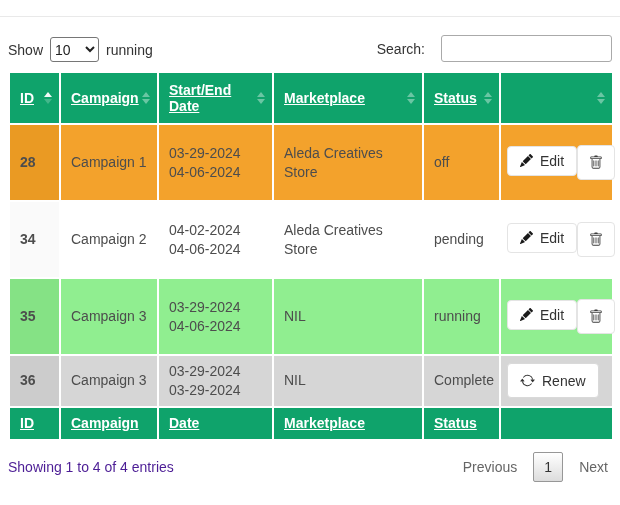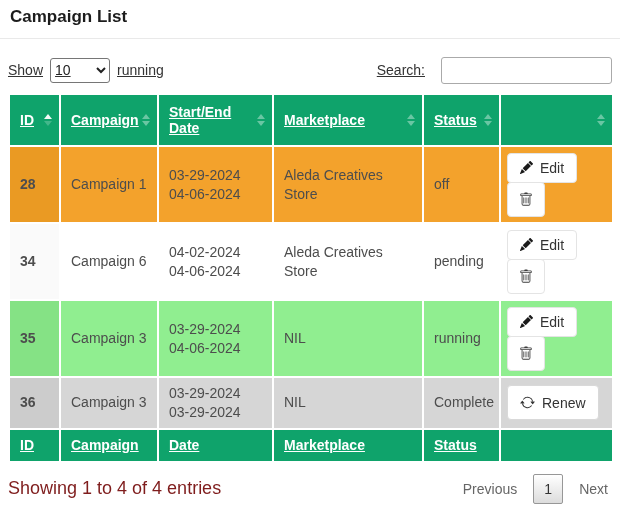--- a/index.html
+++ b/index.html
@@ -9,24 +9,24 @@
     background: #fff; color: #333;
     font-family: "Liberation Sans", sans-serif;
     font-size: 14px;
   }
   .wrap { padding: 5px 8px 0 8px; }
 
   .page-title { font-size: 17px; font-weight: bold; color: #1c1c1c; margin: 2px 0 0 2px; }
   .title-divider { border: 0; border-top: 1px solid #e9e9e9; margin: 11px -8px 0 -8px; }
 
   
-  .controls { display: flex; justify-content: space-between; align-items: center; margin-top: 17px; height: 28px; text-decoration: underline; }
+  .controls { display: flex; justify-content: space-between; align-items: flex-end; margin-top: 17px; height: 28px; }
   .length-ctrl { display: flex; align-items: center; gap: 7px; color: #333; }
   .length-select {
-    width: 60px; height: 25px; font-size: 14px; color: #222;
+    width: 49px; height: 25px; font-size: 14px; color: #222;
     border: 1px solid #767676; border-radius: 3px; background: #fff;
     font-family: "Liberation Sans", sans-serif;
   }
   .search-ctrl { display: flex; align-items: center; gap: 16px; color: #333; }
   .search-input {
     width: 171px; height: 27px; border: 1px solid #aaa; border-radius: 3px;
     padding: 0 6px; font-size: 14px; font-family: "Liberation Sans", sans-serif;
   }
 
   
@@ -63,42 +63,41 @@
   td.actions-cell { padding: 4px 2px 4px 6px; }
 
   
   .btn {
     display: inline-flex; align-items: center; gap: 7px;
     background: #fff; border: 1px solid #e4e4e4; border-radius: 4px;
     color: #333; font-size: 14px; font-family: "Liberation Sans", sans-serif;
     padding: 7px 12px; cursor: pointer; line-height: 1;
   }
   .btn svg { display: block; }
-  .action-stack { display: flex; flex-direction: column; align-items: flex-start; }
+  .action-stack { display: flex; flex-direction: row; align-items: flex-start; }
   .action-stack .btn + .btn { margin-top: -1px; }
   .btn-trash { padding: 9px 11px; }
   .btn-renew { border-color: #d9d9d9; padding: 9px 12px; }
 
   
   .bottom-bar { display: flex; justify-content: space-between; align-items: center; margin-top: 11px; }
-  .info-text { color: #7f1d1d; font-size: 18px; }
+  .info-text { color: #4c1d95; font-size: 14px; }
   .pagination { display: flex; align-items: center; }
   .page-link { color: #666; font-size: 14px; padding: 6px 4px; cursor: pointer; }
   .page-current {
     width: 30px; height: 30px; margin: 0 12px; display: flex; align-items: center; justify-content: center;
     border: 1px solid #979797; border-radius: 2px; color: #333; font-size: 14px; cursor: pointer;
     background: linear-gradient(to bottom, #ffffff 0%, #dcdcdc 100%);
   }
 </style>
 </head>
 <body>
 
 <div class="wrap">
 
-  <div class="page-title">Campaign List</div>
   <hr class="title-divider">
 
   <div class="controls">
     <div class="length-ctrl">
       <span>Show</span>
       <select class="length-select">
         <option>10</option>
       </select>
       <span>running</span>
     </div>
@@ -191,21 +190,21 @@
                     <path d="M14.5 3a1 1 0 0 1-1 1H13v9a2 2 0 0 1-2 2H5a2 2 0 0 1-2-2V4h-.5a1 1 0 0 1-1-1V2a1 1 0 0 1 1-1H6a1 1 0 0 1 1-1h2a1 1 0 0 1 1 1h3.5a1 1 0 0 1 1 1v1ZM4.118 4 4 4.059V13a1 1 0 0 0 1 1h6a1 1 0 0 0 1-1V4.059L11.882 4H4.118ZM2.5 3h11V2h-11v1Z"></path>
                   </svg>
                 </span>
             </button>
           </div>
         </td>
       </tr>
 
       <tr class="data-row" data-row="1" style="--row-bg: #ffffff; --row-bg-sorted: #fafafa;">
         <td>34</td>
-        <td>Campaign 6</td>
+        <td>Campaign 2</td>
         <td>
           <div>04-02-2024</div>
           <div>04-06-2024</div>
         </td>
         <td>Aleda Creatives Store</td>
         <td>pending</td>
         <td class="actions-cell">
           <div class="action-stack">
             <button class="btn">
               <span>

